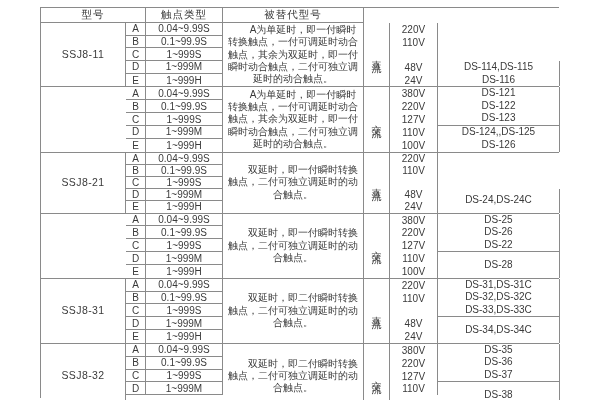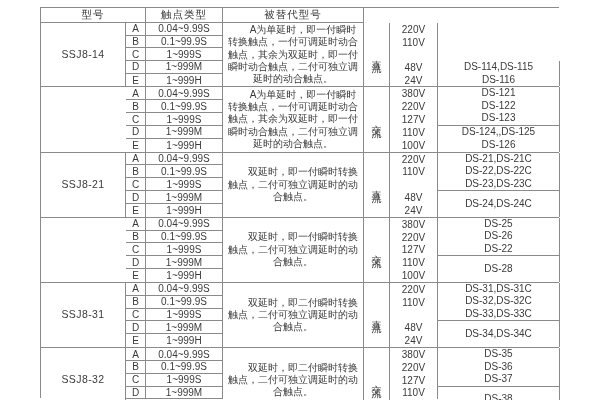--- a/index.html
+++ b/index.html
@@ -36,21 +36,21 @@
 <div class="stage">
   <div class="tbl">
 
     <div class="hdr">
       <div class="hc">型号</div>
       <div class="hc">触点类型</div>
       <div class="hc">被替代型号</div>
     </div>
 
     <div class="blk">
-      <div class="c model" style="grid-area:1/1/6/2">SSJ8-14</div>
+      <div class="c model" style="grid-area:1/1/6/2">SSJ8-11</div>
       <div class="c bb" style="grid-area:1/2/2/3">A</div>
       <div class="c bb" style="grid-area:1/3/2/4">0.04~9.99S</div>
       <div class="c bb" style="grid-area:2/2/3/3">B</div>
       <div class="c bb" style="grid-area:2/3/3/4">0.1~99.9S</div>
       <div class="c bb" style="grid-area:3/2/4/3">C</div>
       <div class="c bb" style="grid-area:3/3/4/4">1~999S</div>
       <div class="c bb" style="grid-area:4/2/5/3">D</div>
       <div class="c bb" style="grid-area:4/3/5/4">1~999M</div>
       <div class="c" style="grid-area:5/2/6/3">E</div>
       <div class="c" style="grid-area:5/3/6/4">1~999H</div>
@@ -114,23 +114,20 @@
           <span class="ctext">双延时，即一付瞬时转换触点，二付可独立调延时的动合触点。</span>
         </div>
       <div class="c" style="grid-area:1/5/6/6">
           <span class="vtext">直流</span>
         </div>
       <div class="c" style="grid-area:1/6/2/7">220V</div>
       <div class="c" style="grid-area:2/6/3/7">110V</div>
       <div class="c" style="grid-area:3/6/4/7"></div>
       <div class="c" style="grid-area:4/6/5/7">48V</div>
       <div class="c" style="grid-area:5/6/6/7">24V</div>
-      <div class="c rep bb" style="grid-area:1/7/4/8">DS-21,DS-21C
-DS-22,DS-22C
-DS-23,DS-23C</div>
       <div class="c rep" style="grid-area:4/7/6/8">DS-24,DS-24C</div>
     </div>
 
     <div class="blk">
       <div class="c bb" style="grid-area:1/2/2/3">A</div>
       <div class="c bb" style="grid-area:1/3/2/4">0.04~9.99S</div>
       <div class="c bb" style="grid-area:2/2/3/3">B</div>
       <div class="c bb" style="grid-area:2/3/3/4">0.1~99.9S</div>
       <div class="c bb" style="grid-area:3/2/4/3">C</div>
       <div class="c bb" style="grid-area:3/3/4/4">1~999S</div>

